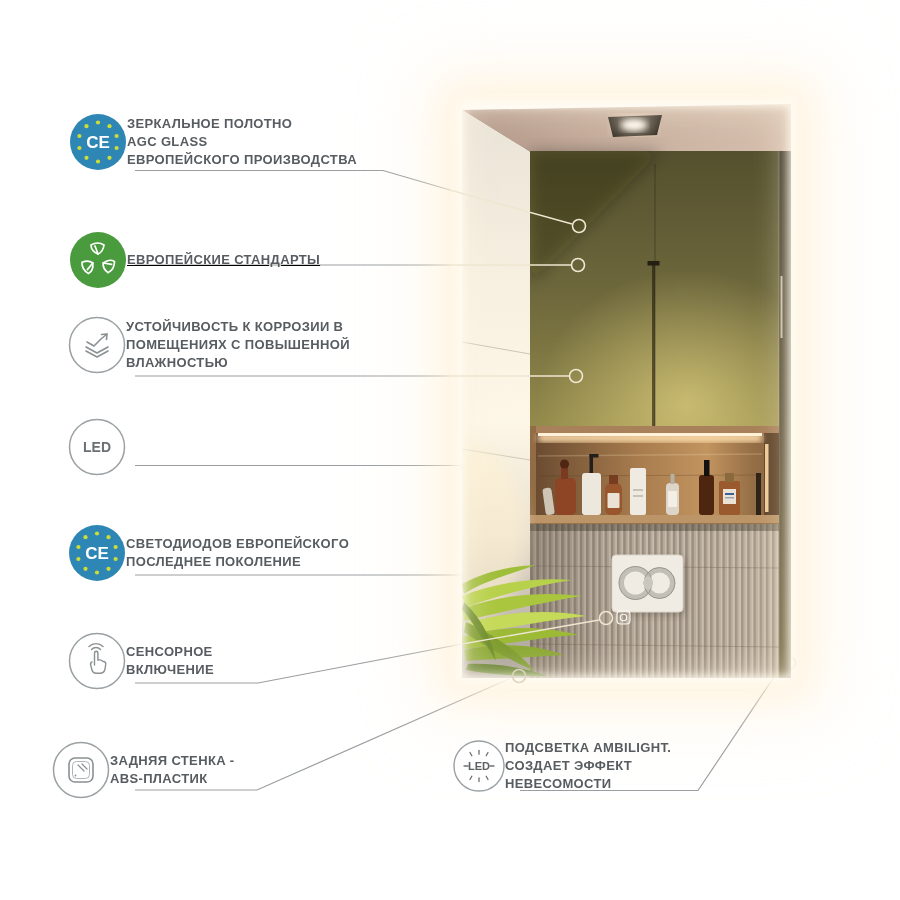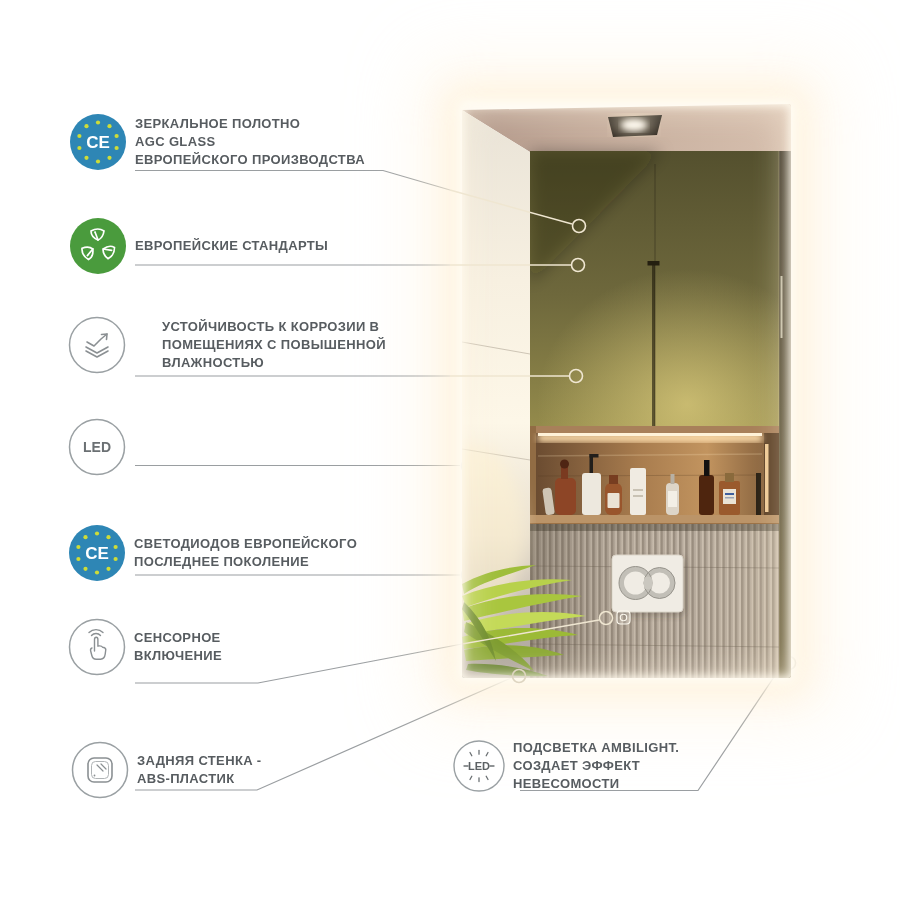--- a/index.html
+++ b/index.html
@@ -7,29 +7,29 @@
           font-family:"Liberation Sans","DejaVu Sans",sans-serif;}
   svg{display:block;}
   .lines-under{position:absolute;left:0;top:0;z-index:1;}
   .mirror{position:absolute;left:462px;top:104px;width:329px;height:574px;z-index:2;border-radius:3px;overflow:hidden;
           box-shadow:0 0 12px 4px #fffdf6,0 0 34px 16px rgba(255,242,219,.85),0 0 72px 42px rgba(255,240,214,.38);}
   .mirror-glow{position:absolute;left:462px;top:104px;width:329px;height:574px;z-index:3;border-radius:3px;pointer-events:none;
           box-shadow:inset 0 0 10px 2px rgba(255,250,238,.95),inset 0 0 30px 8px rgba(255,244,224,.45);}
   .lines-over{position:absolute;left:0;top:0;z-index:4;pointer-events:none;}
   .feature{position:absolute;display:flex;align-items:center;z-index:5;}
   .feature .badge{flex:0 0 auto;}
-  .ftext{margin-left:8px;color:#575c60;font-size:13px;font-weight:bold;letter-spacing:.35px;line-height:18px;
+  .ftext{margin-left:0;color:#575c60;font-size:13px;font-weight:bold;letter-spacing:.35px;line-height:18px;
          text-transform:uppercase;white-space:nowrap;}
   .f1{left:69px;top:113px;}
-  .f2{left:69px;top:217px;}
-  .f3{left:68px;top:316px;gap:28px;}
+  .f2{left:69px;top:231px;text-decoration:underline;}
+  .f3{left:68px;top:316px;}
   .f4{left:68px;top:418px;}
   .f5{left:68px;top:524px;}
-  .f6{left:68px;top:618px;}
-  .f7{left:71px;top:741px;}
+  .f6{left:68px;top:632px;}
+  .f7{left:52px;top:741px;}
   .f8{left:453px;top:739px;}
 </style>
 </head>
 <body>
 
 <div class="canvas">
 
   <svg class="lines-under" width="900" height="900">
     <g fill="none" stroke="#9a9ea1" stroke-width="1.2">
       <polyline points="135,170.5 383,170.5 450,190"></polyline>

